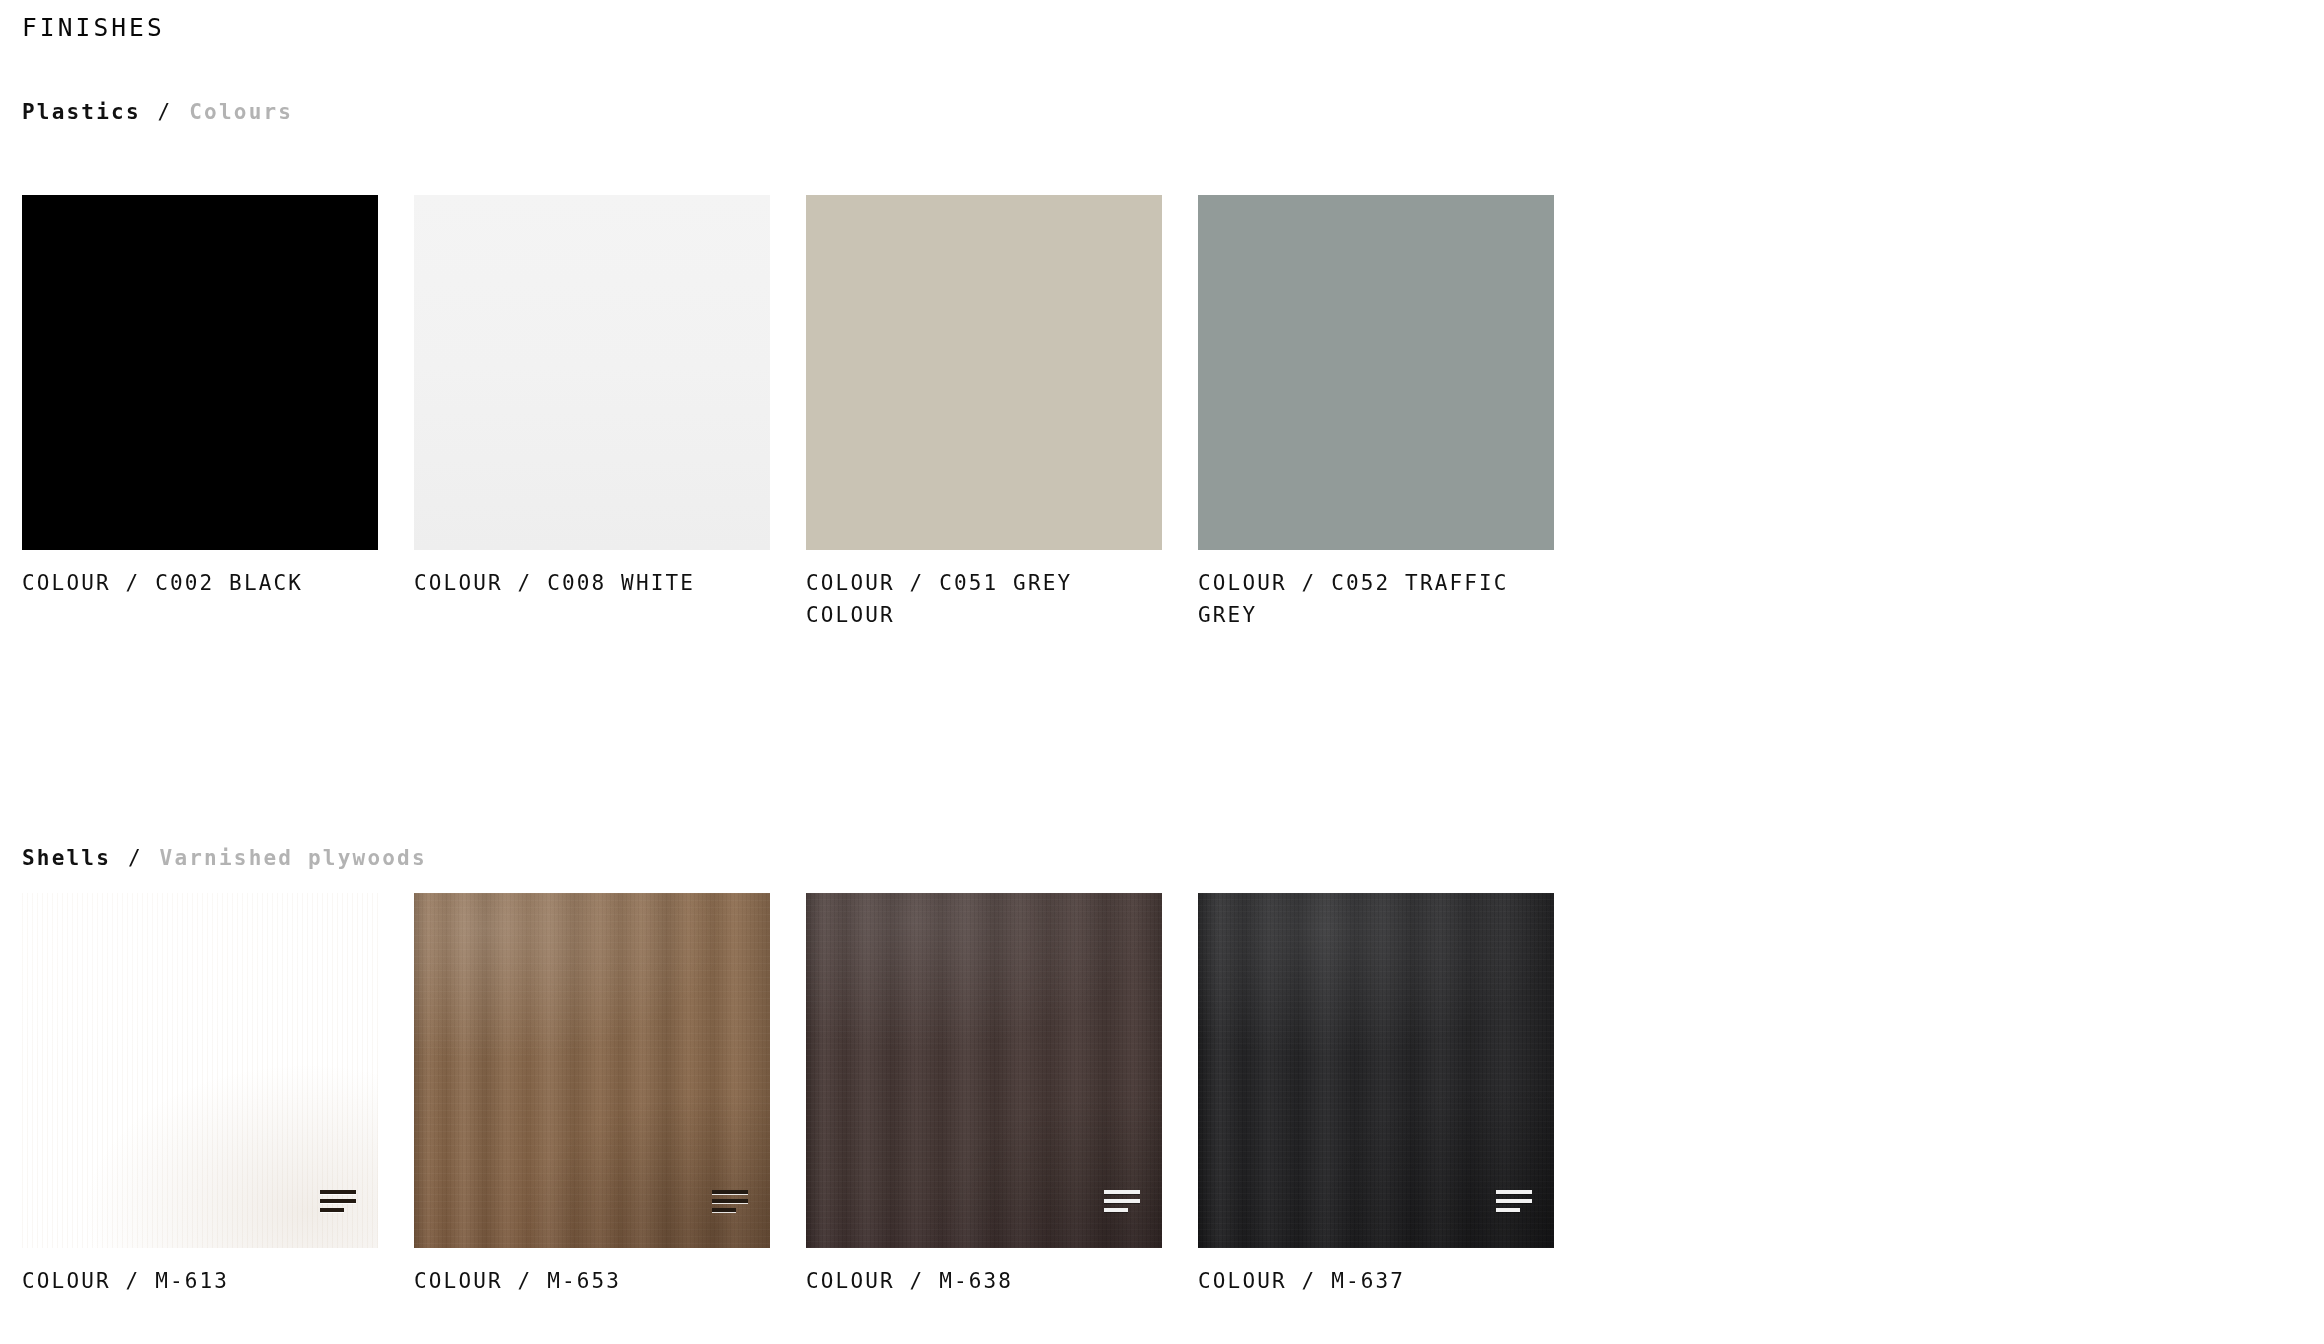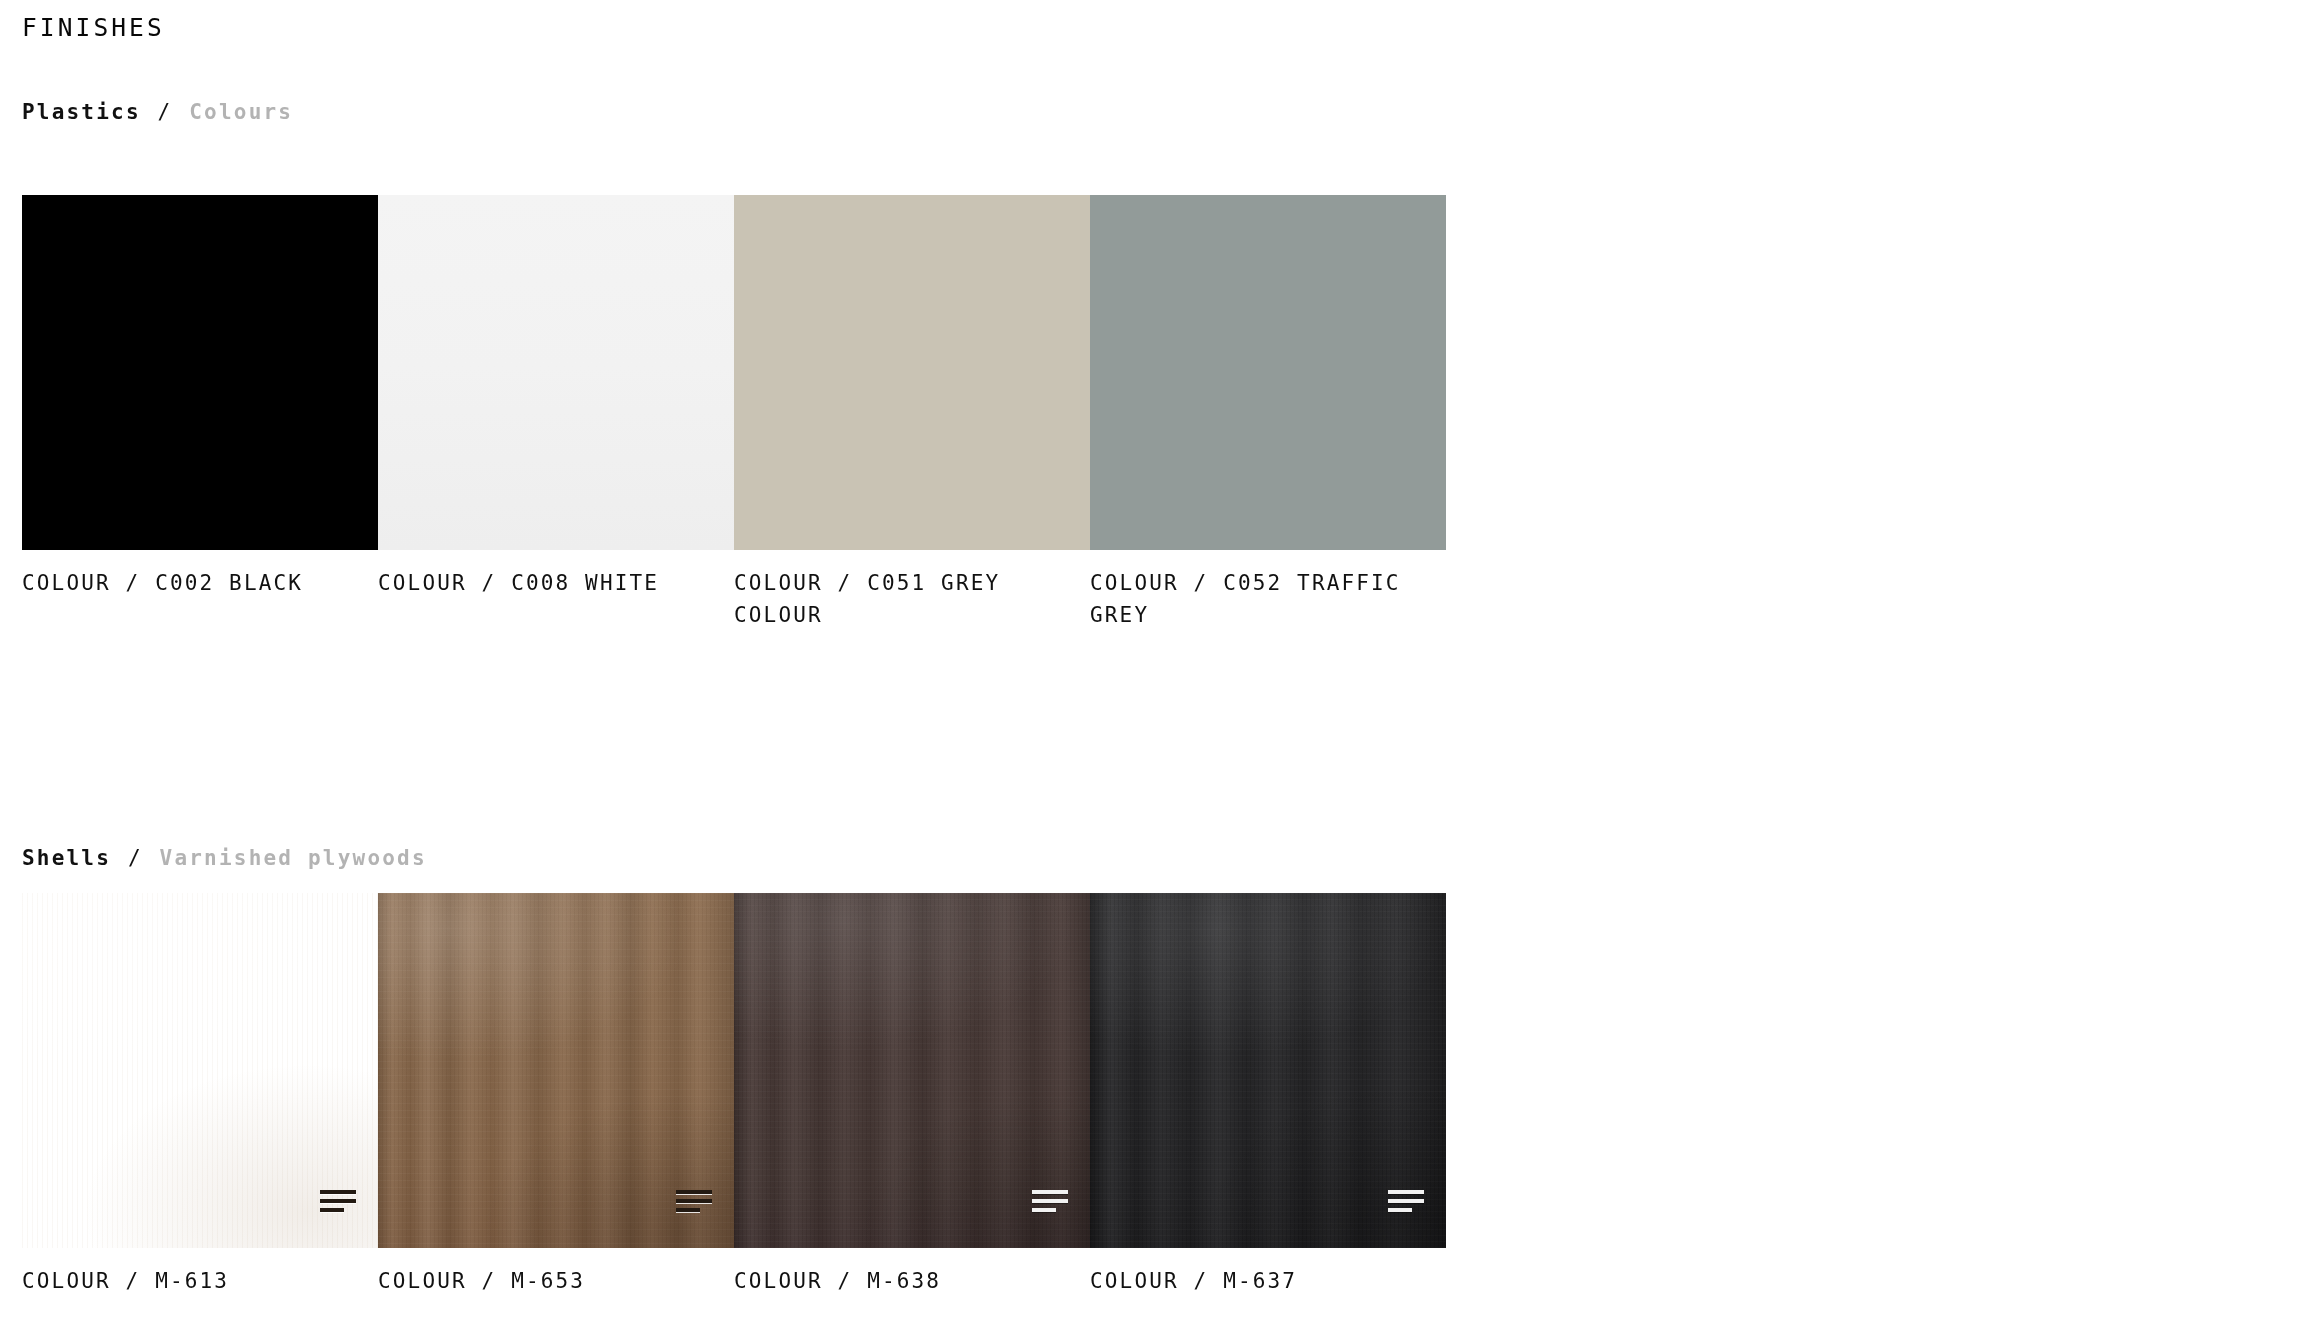--- a/index.html
+++ b/index.html
@@ -65,20 +65,21 @@
   .section-head .sub {
     color: #b3b3b3;
     font-weight: 700;
   }
 
   
   .swatch-row {
     position: absolute;
     left: 22px;
     display: flex;
+    gap: 36px;
   }
   .swatch {
     width: 356px;
     position: relative;
   }
   .swatch-chip {
     width: 356px;
     height: 355px;
     position: relative;
     overflow: hidden;

